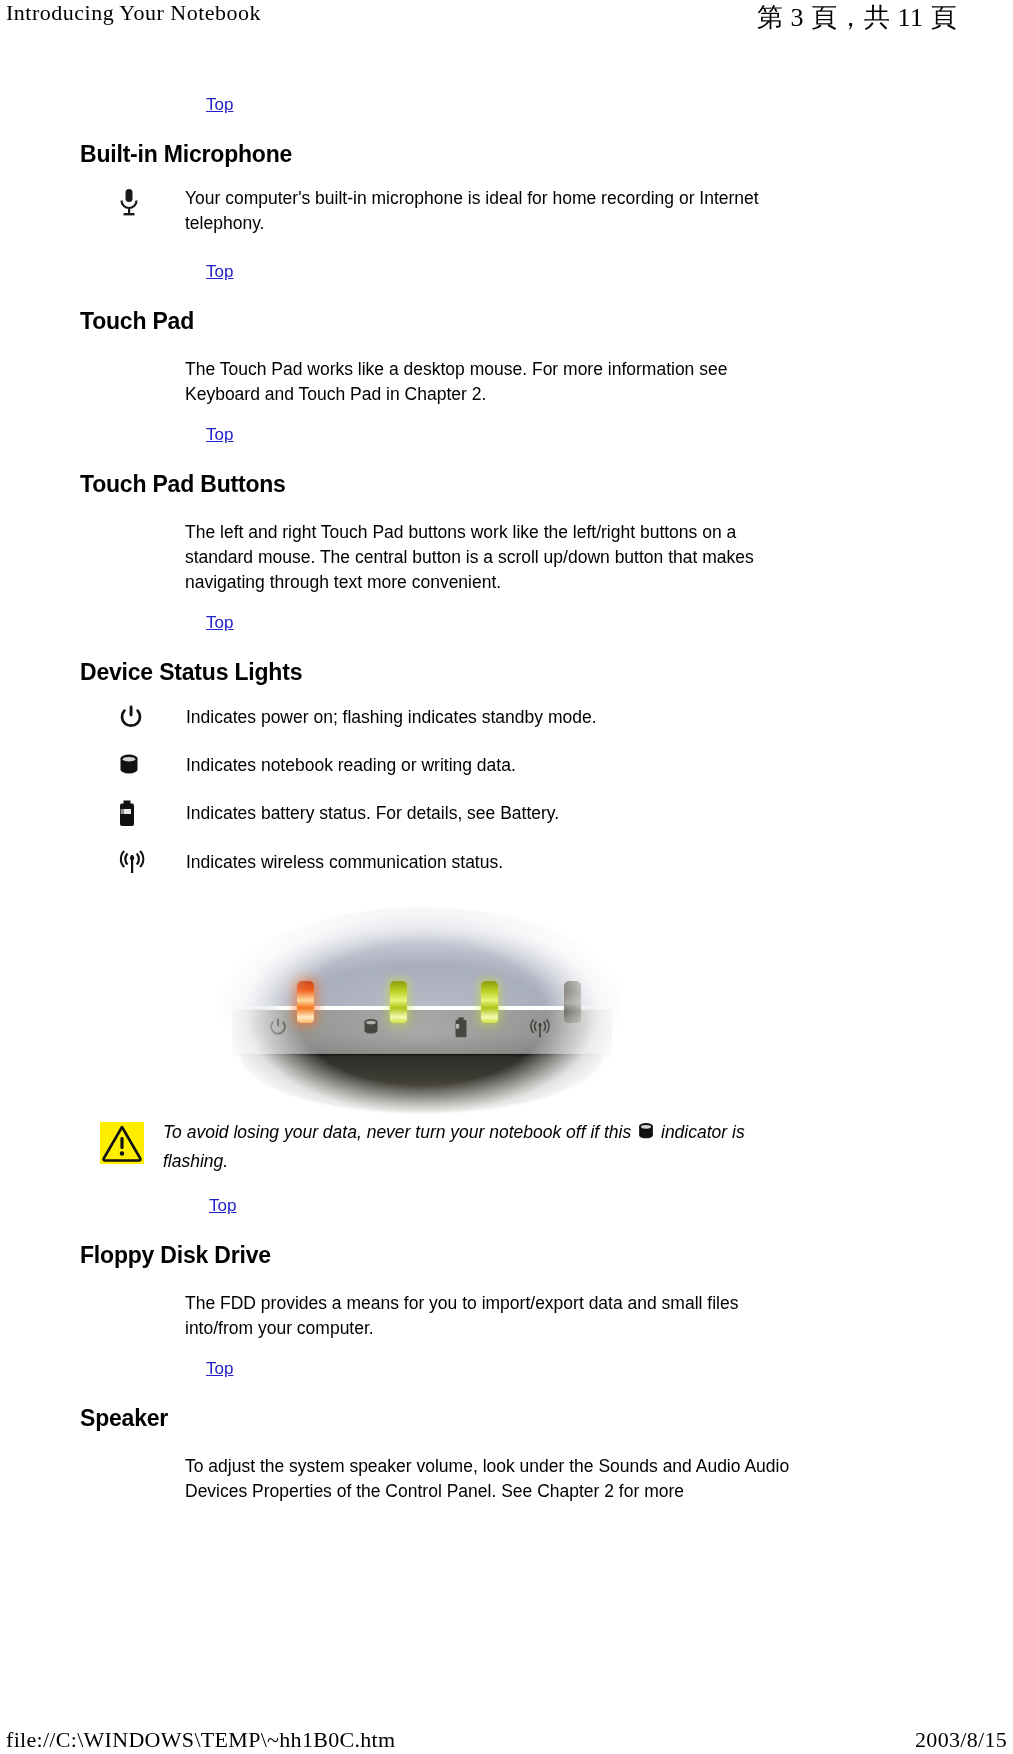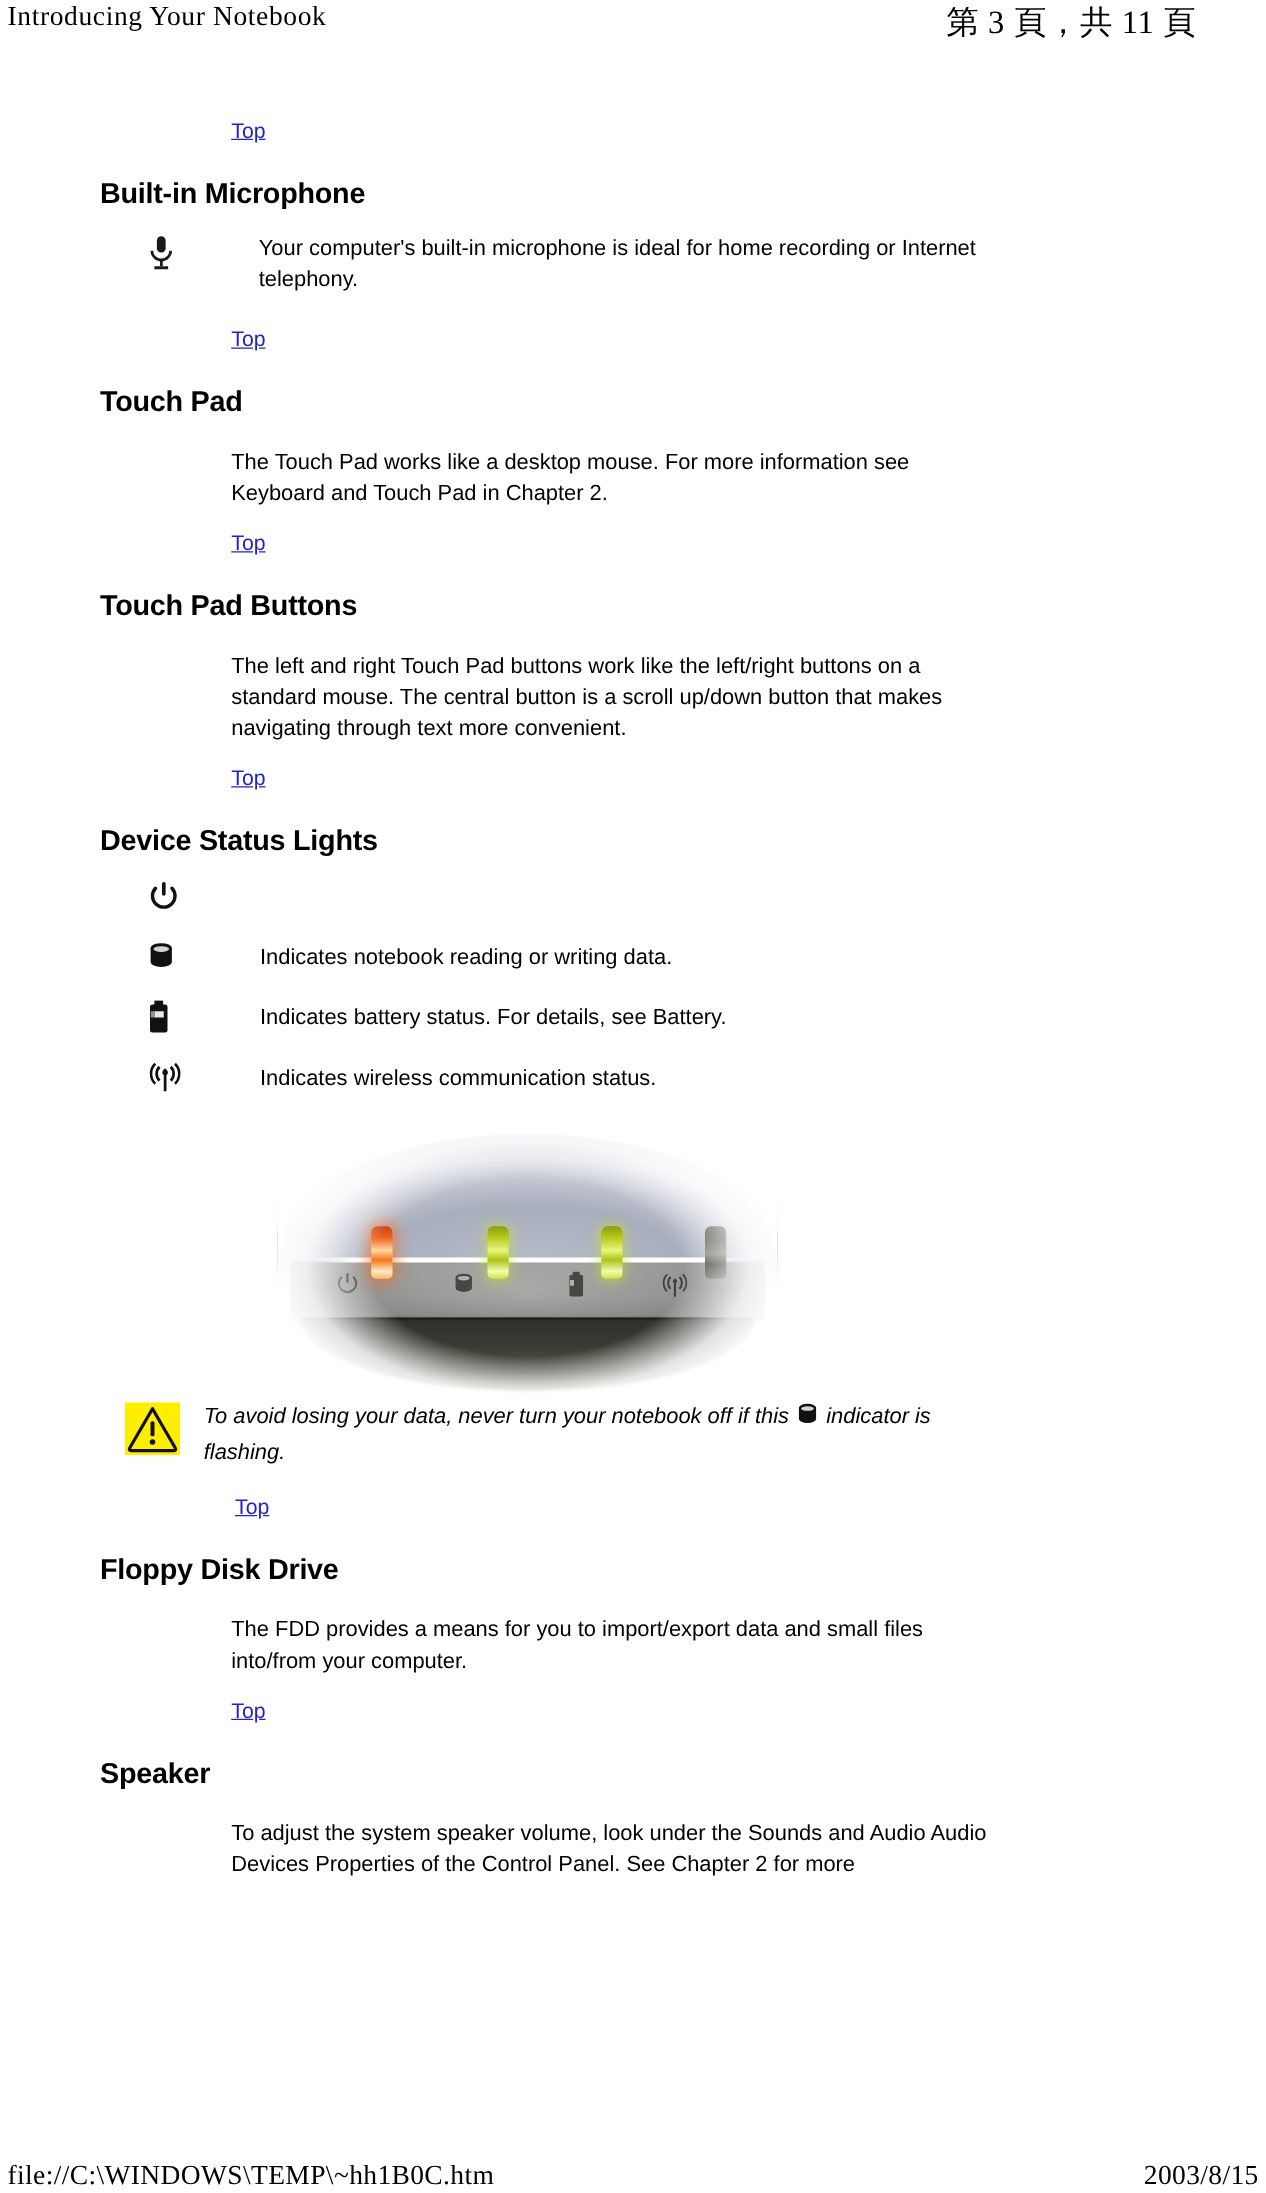--- a/index.html
+++ b/index.html
@@ -58,20 +58,21 @@
     height: 28px;
   }
   .top-link-row.indent-ii { padding-left: 188px; }
 
   a.top-link {
     color: #2222cc;
     text-decoration: underline;
     font-size: 17px;
     font-family: "Liberation Sans", sans-serif;
     cursor: pointer;
+    margin-left: 21px;
   }
 
   h2.section-heading {
     margin: 0;
     padding-left: 80px;
     font-size: 23px;
     font-weight: bold;
     font-family: "Liberation Sans", sans-serif;
     letter-spacing: -0.2px;
     color: #000;
@@ -85,21 +86,20 @@
     line-height: 25px;
     font-family: "Liberation Sans", sans-serif;
     color: #000;
   }
 
   
   .icon-row {
     display: flex;
     align-items: flex-start;
     padding-left: 118px;
-    gap: 22px;
   }
   .icon-cell {
     width: 67px;
     flex: 0 0 67px;
     display: flex;
     justify-content: flex-start;
     align-items: flex-start;
     padding-top: 2px;
   }
   .icon-row .row-text {
@@ -356,20 +356,21 @@
 
   <div class="spacer-18"></div>
 
   <div class="icon-row status-row">
     <div class="icon-cell">
       <svg class="gicon" width="26" height="26" viewBox="0 0 26 26" aria-hidden="true">
         <path d="M6.4 6.6 a9 9 0 1 0 13.2 0" stroke="#111" stroke-width="2.7" fill="none" stroke-linecap="round"></path>
         <rect x="11.6" y="1.5" width="2.9" height="11" rx="1.4" fill="#111"></rect>
       </svg>
     </div>
+    <div class="row-text">Indicates power on; flashing indicates standby mode.</div>
   </div>
 
   <div class="spacer-22"></div>
 
   <div class="icon-row status-row">
     <div class="icon-cell">
       <svg class="gicon" width="22" height="26" viewBox="0 0 22 26" aria-hidden="true">
         <ellipse cx="11" cy="6.5" rx="8.5" ry="4" fill="#111"></ellipse>
         <path d="M2.5 6.5 v11 a8.5 4 0 0 0 17 0 v-11" fill="#111"></path>
         <ellipse cx="11" cy="7.2" rx="6.3" ry="2.3" fill="#ffffff" opacity="0.82"></ellipse>

